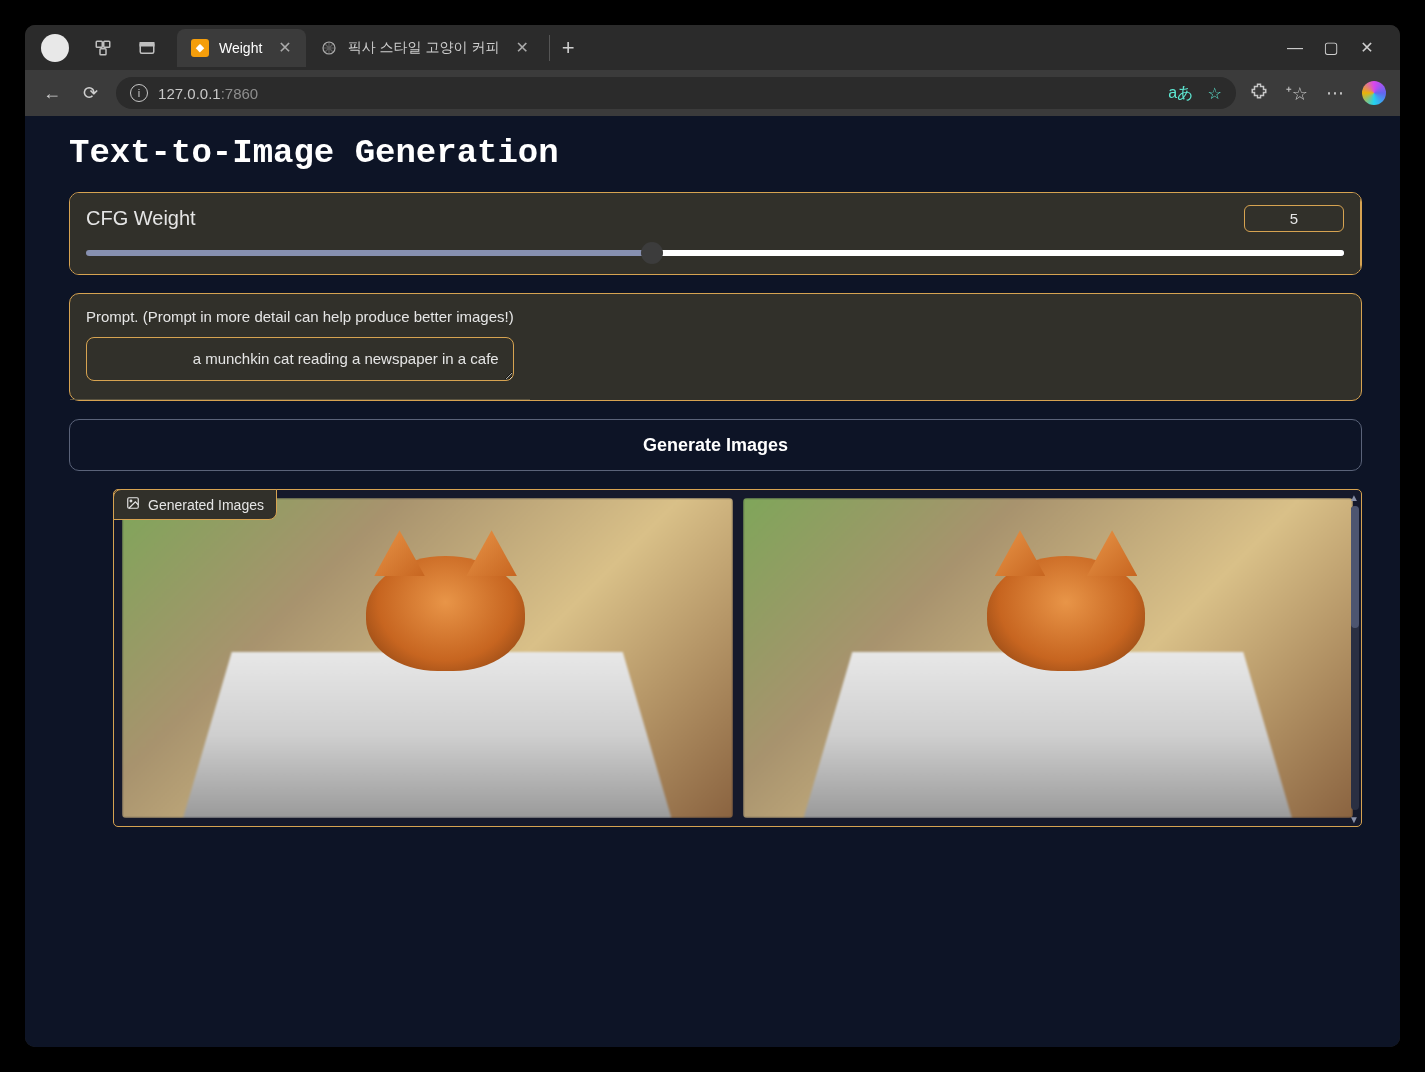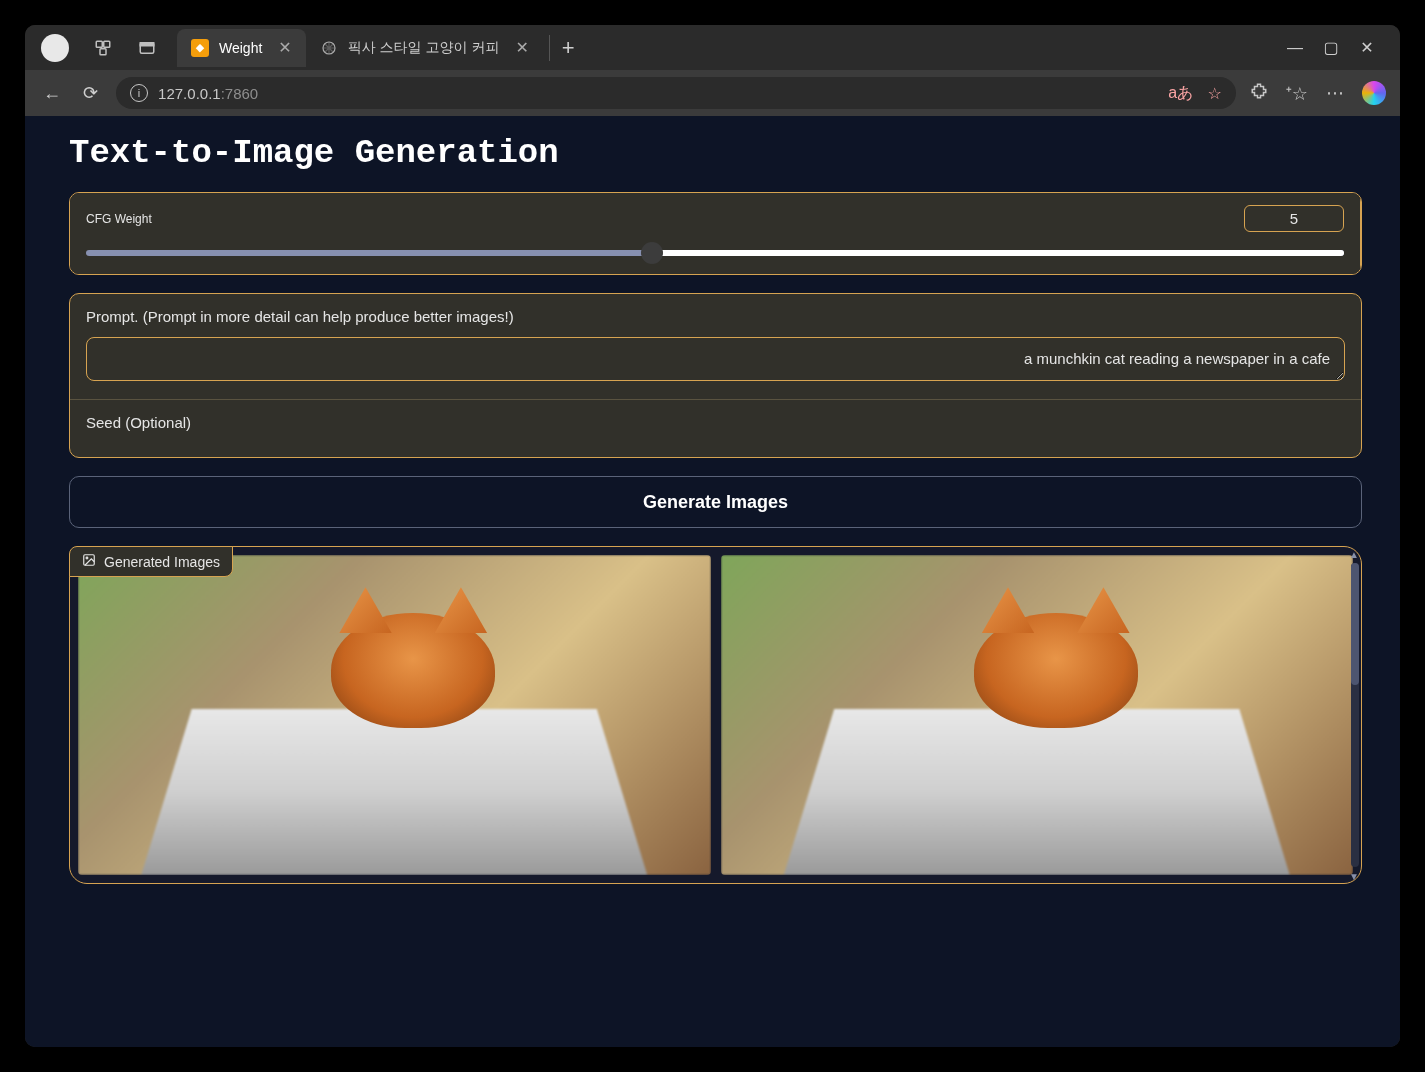--- a/index.html
+++ b/index.html
@@ -146,21 +146,21 @@
       justify-content: center;
     }
     .addr-text .port { color: #8e8e8e; }
     .addr-right {
       display: flex;
       gap: 14px;
       align-items: center;
       margin-left: auto;
     }
     .addr-icon {
-      color: #fca5a5;
+      color: #5eead4;
       font-size: 16px;
     }
     .ext-icons {
       display: flex;
       gap: 18px;
       align-items: center;
       color: #c8c8c8;
       font-size: 18px;
     }
     .copilot-icon {
@@ -197,21 +197,21 @@
       padding: 12px 16px 18px;
       background: #31302a;
     }
     .slider-box:first-child { border-right: 1px solid #d6a351; }
     .slider-head {
       display: flex;
       justify-content: space-between;
       align-items: center;
       margin-bottom: 18px;
     }
-    .slider-label { font-size: 12px; color: #e5e5e5; }
+    .slider-label { font-size: 20px; color: #e5e5e5; }
     .slider-value {
       border: 1px solid #d6a351;
       border-radius: 6px;
       padding: 4px 0;
       width: 100px;
       text-align: center;
       font-size: 15px;
       background: transparent;
       color: #e5e5e5;
     }
@@ -235,22 +235,23 @@
       background: #3c3c3c;
       border-radius: 50%;
       top: 50%;
       transform: translate(-50%, -50%);
     }
     .text-section {
       border: 1px solid #d6a351;
       border-radius: 10px;
       background: #31302a;
       display: flex;
-      flex-direction: column;
+      flex-direction: row;
       margin-bottom: 18px;
+      gap: 8px;
     }
     .prompt-box {
       padding: 14px 16px;
       border-bottom: 1px solid #5a5340;
     }
     .prompt-box:last-child { border-bottom: none; }
     .prompt-label {
       font-size: 15px;
       color: #e5e5e5;
       margin-bottom: 12px;
@@ -275,24 +276,25 @@
       border-radius: 10px;
       background: #0d1426;
       color: #fff;
       font-size: 18px;
       font-weight: 700;
       cursor: pointer;
       margin-bottom: 18px;
     }
     .gallery {
       border: 1px solid #d6a351;
-      border-radius: 18px;
+      border-radius: 5px;
       background: #15192b;
       padding: 8px;
       position: relative;
+      margin-left: 44px;
     }
     .gallery-label {
       position: absolute;
       top: -1px;
       left: -1px;
       display: inline-flex;
       align-items: center;
       gap: 8px;
       background: #31302a;
       border: 1px solid #d6a351;
@@ -456,21 +458,20 @@
         </div>
       </div>
     </div>
 
     <div class="text-section">
       <div class="prompt-box">
         <div class="prompt-label">Prompt. (Prompt in more detail can help produce better images!)</div>
         <textarea class="prompt-input" rows="1" style="">a munchkin cat reading a newspaper in a cafe</textarea>
       </div>
       <div class="prompt-box">
-        <div class="prompt-label">Seed (Optional)</div>
       </div>
     </div>
 
     <button class="generate-btn">Generate Images</button>
 
     <div class="gallery">
       <div class="gallery-label">
         <span>
           <svg width="14" height="14" viewBox="0 0 24 24" fill="none" stroke="currentColor" stroke-width="2">
               <rect x="3" y="3" width="18" height="18" rx="2"></rect>

